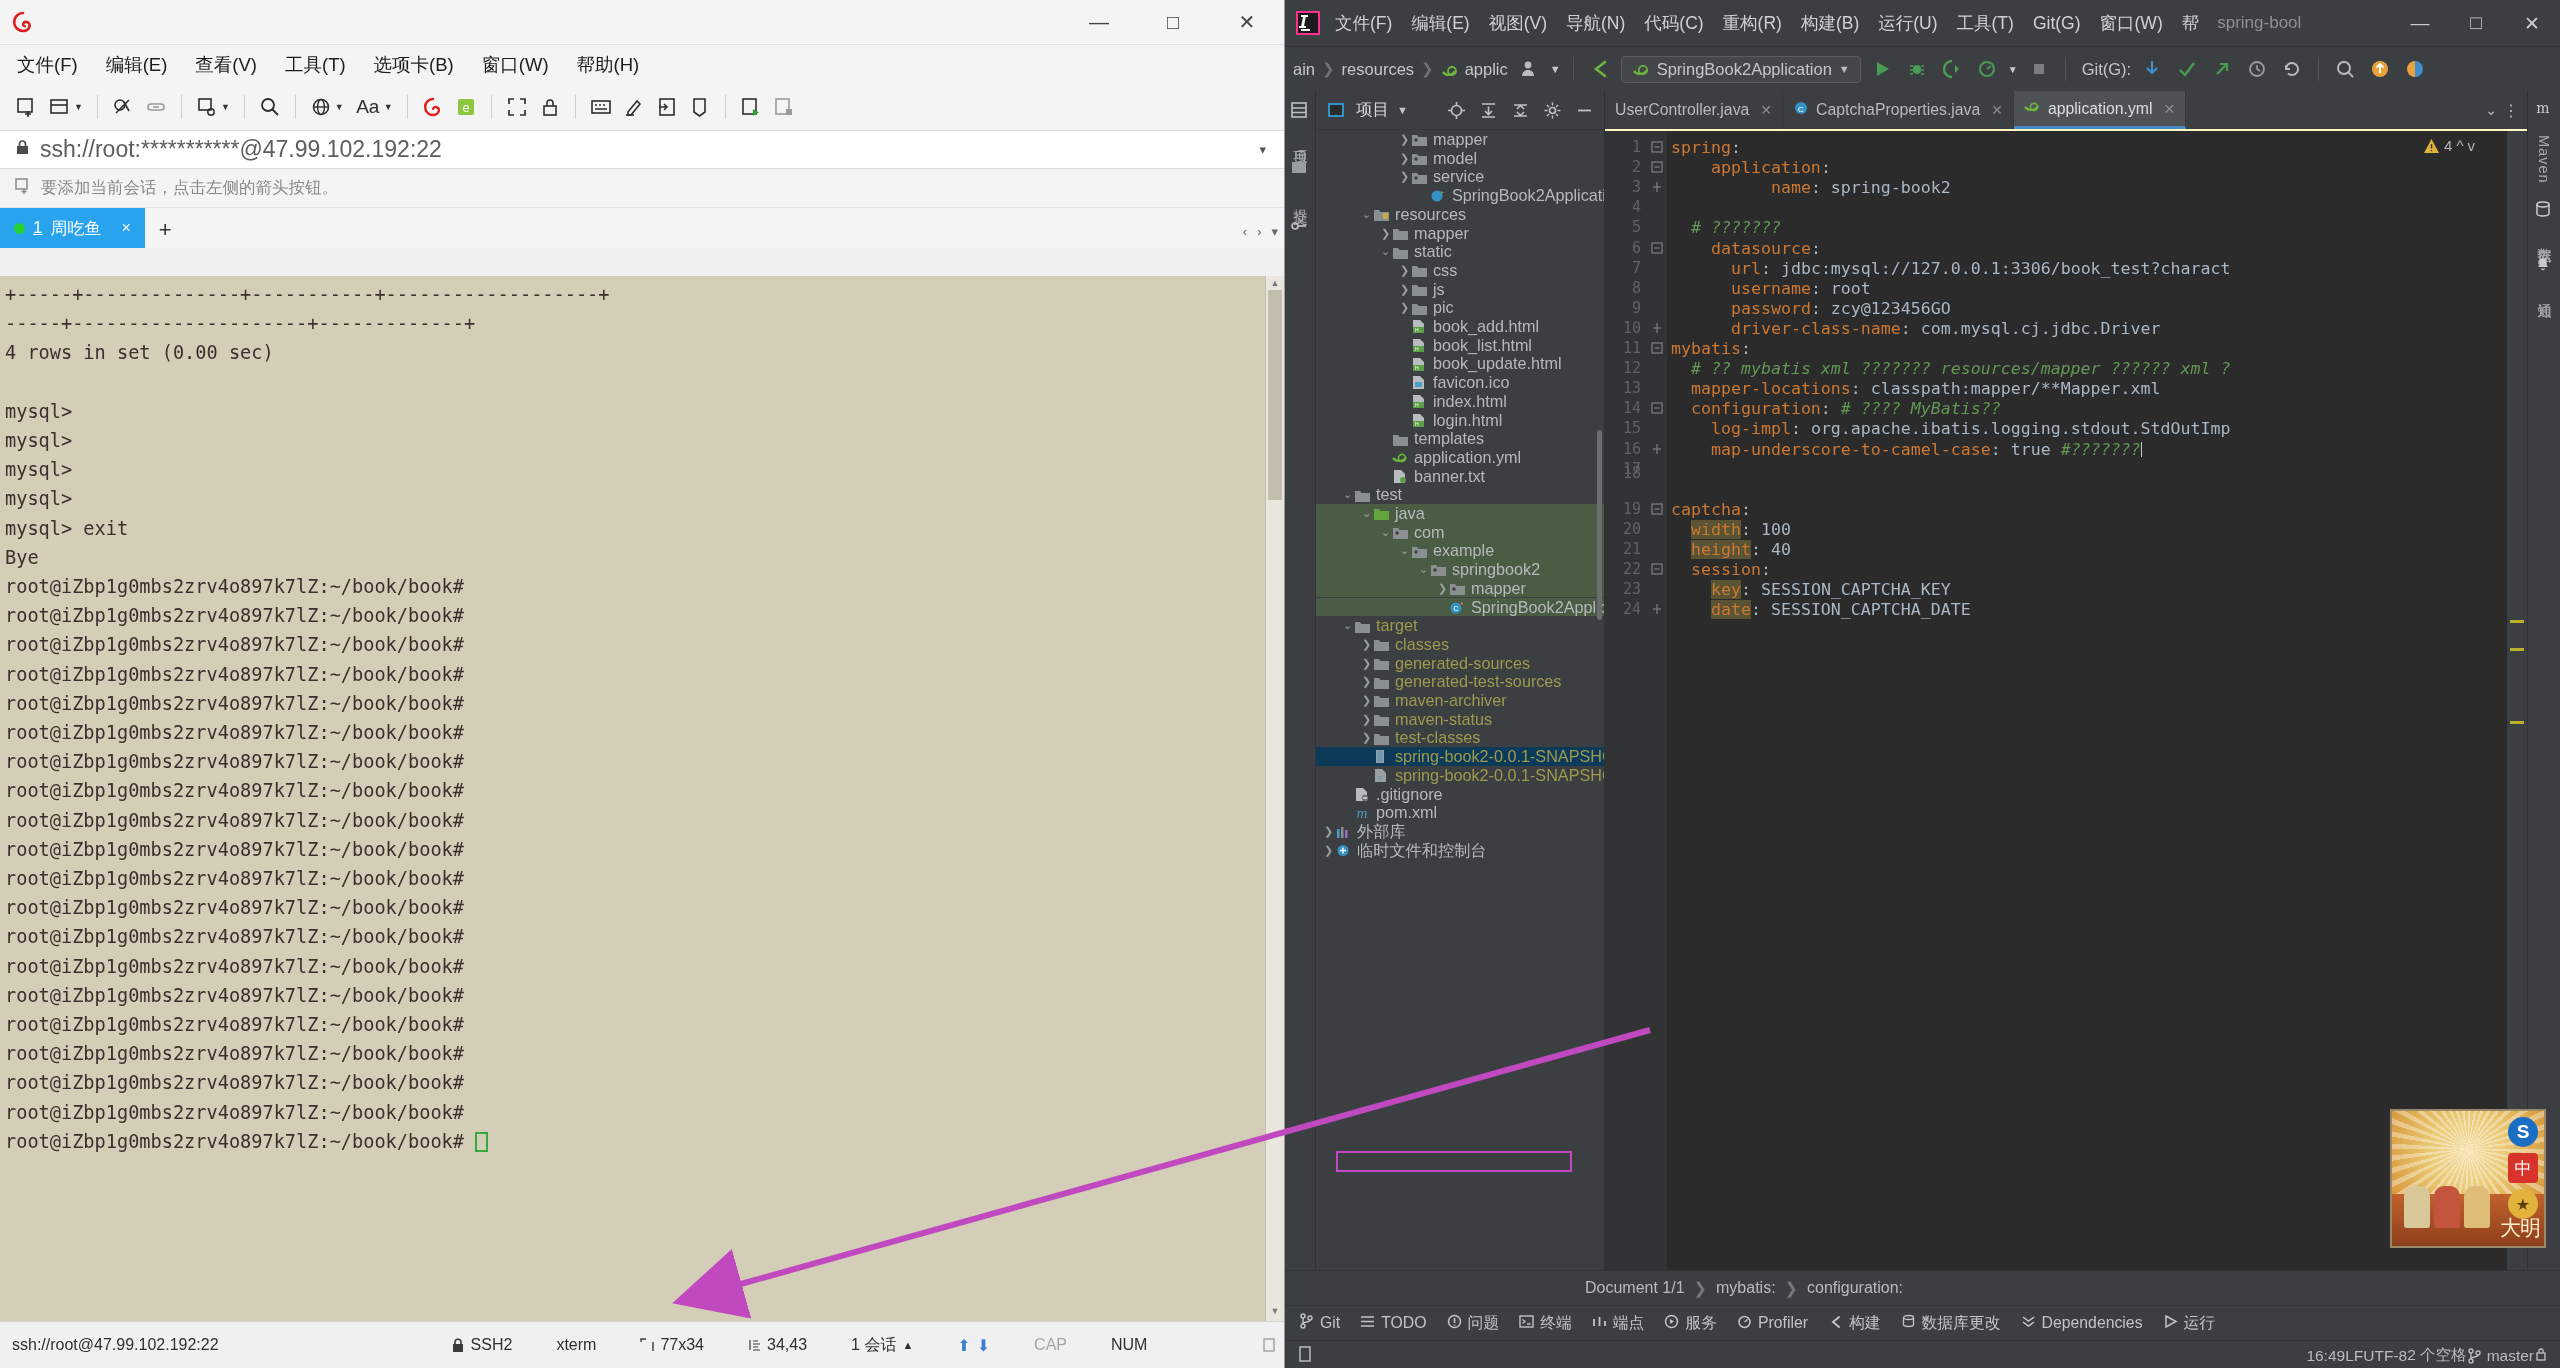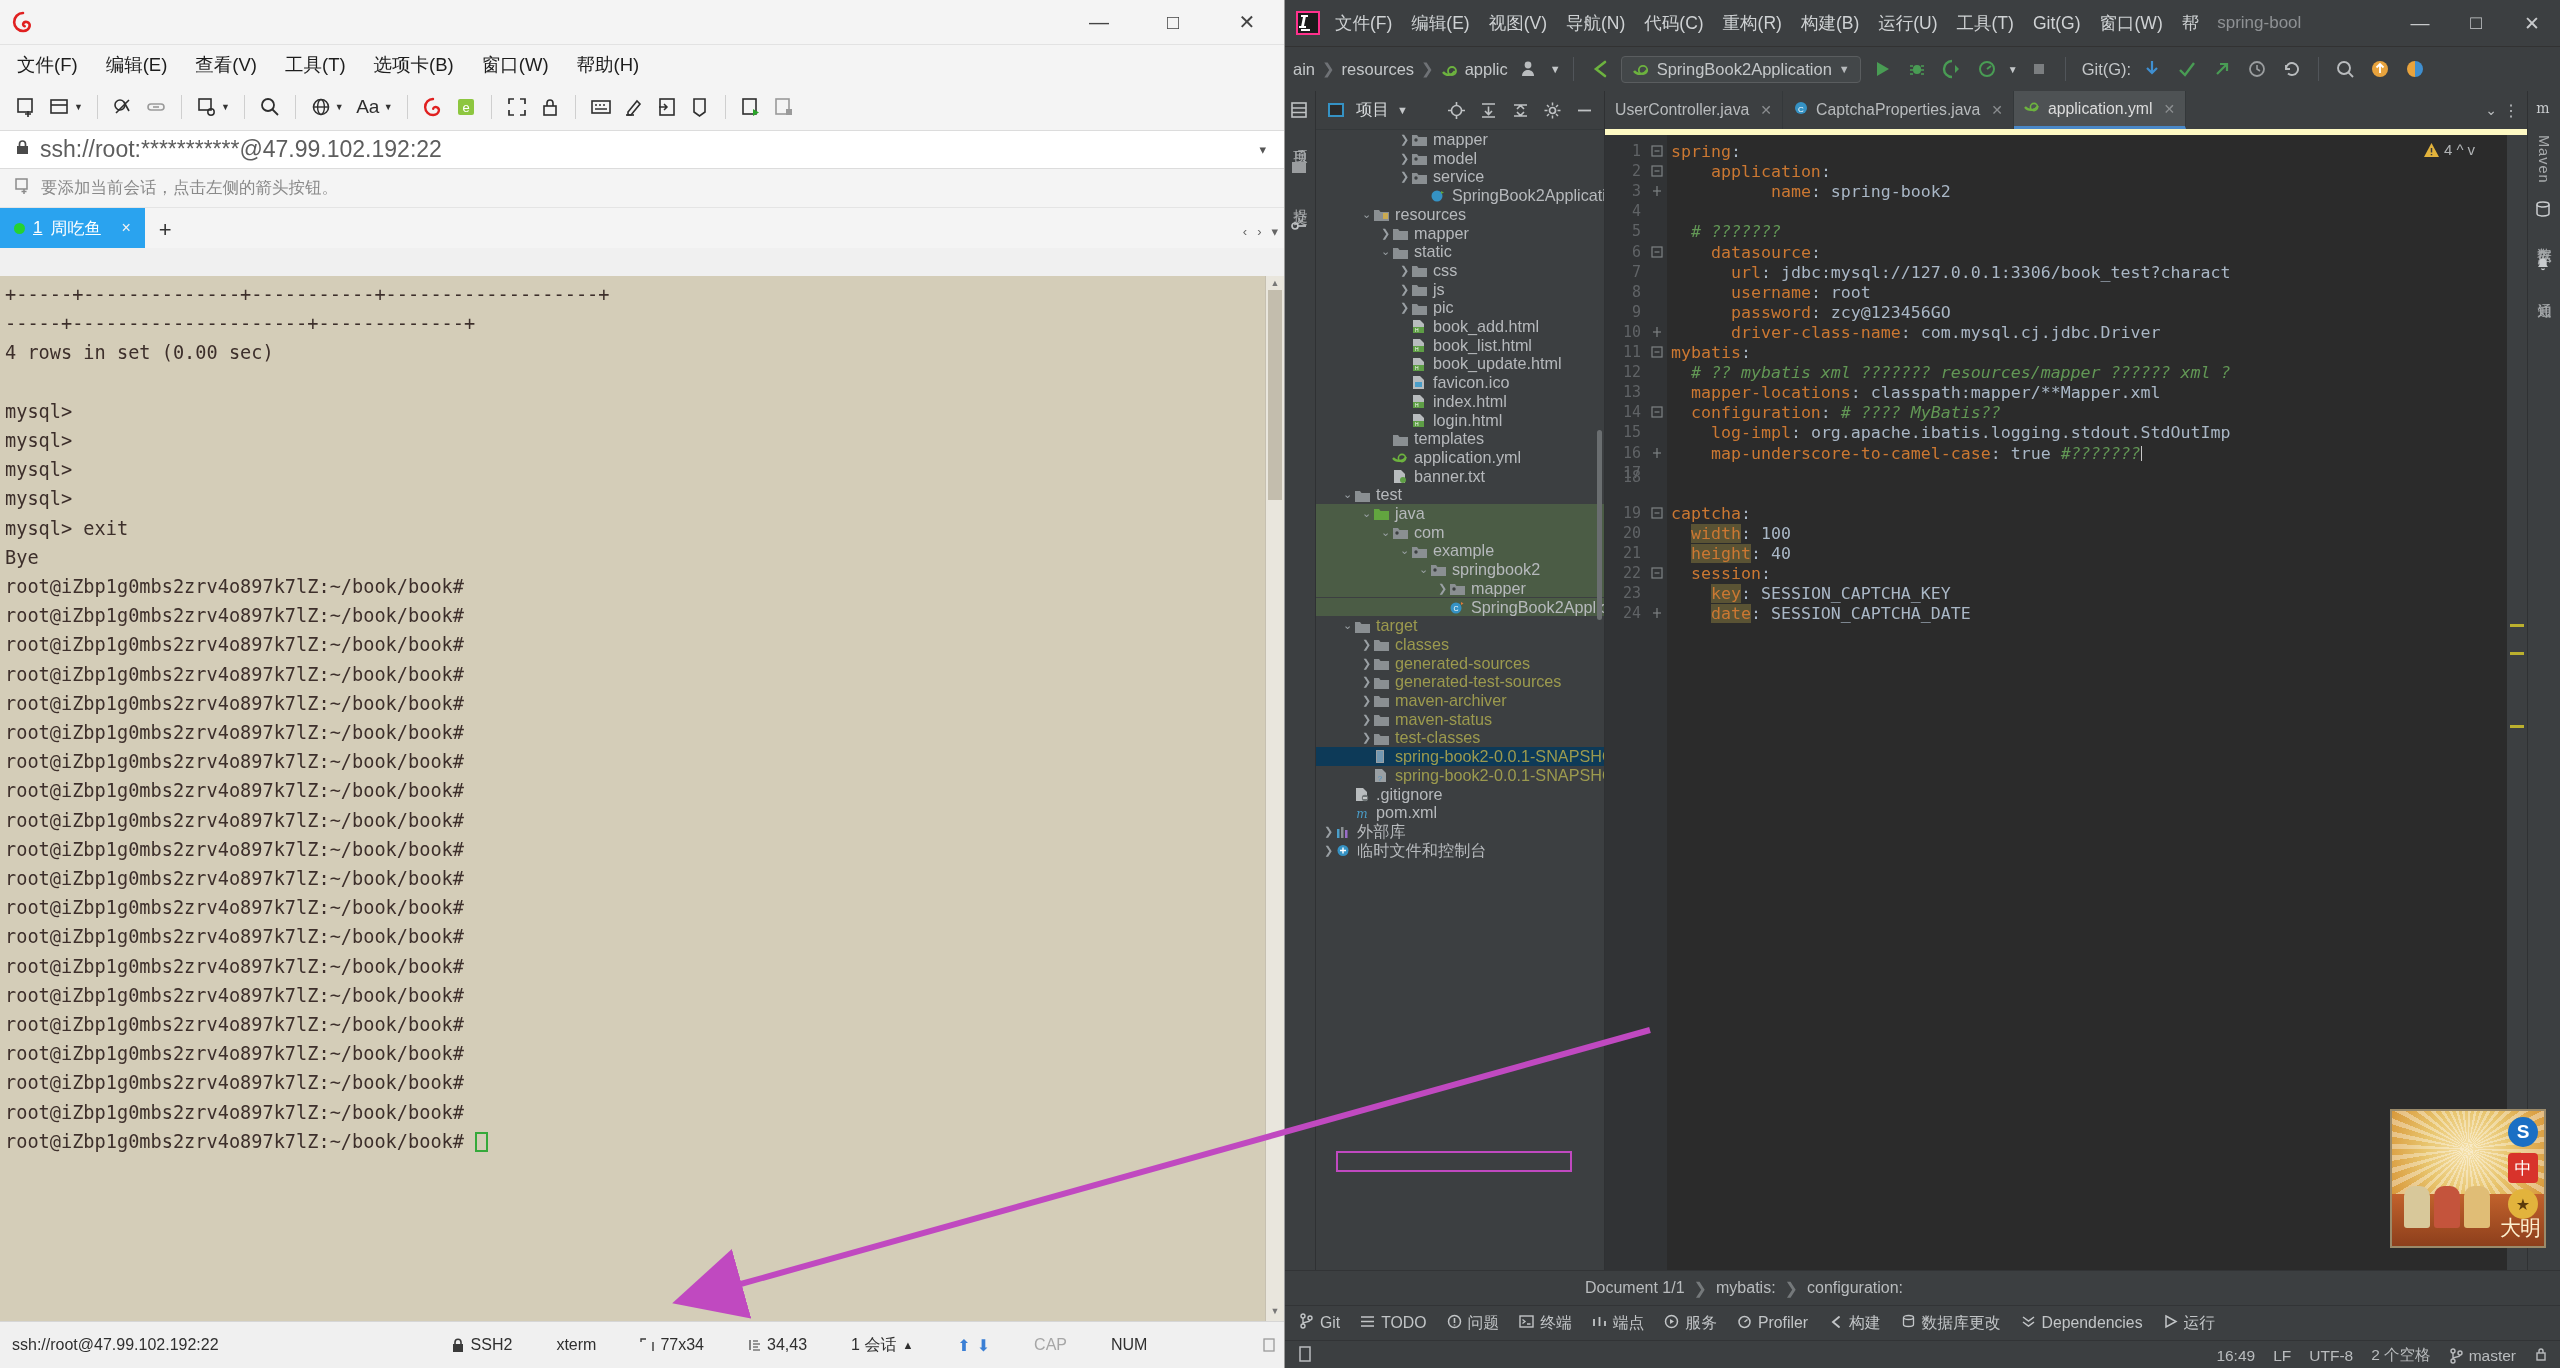--- a/index.html
+++ b/index.html
@@ -115,21 +115,21 @@
   .tlabel.yellowish{color:#9c9a4e;}
   .trow.sel-blue{background:#0d3a58;}
   .trow.sel-green{background:#4b5c45;}
   .jar-hilite{position:absolute;left:20px;top:1021px;width:236px;height:21px;
               border:2px solid #c049c0;box-sizing:border-box;pointer-events:none;}
   .projscroll{position:absolute;right:2px;top:300px;width:5px;height:190px;background:#6a6e70;
               border-radius:3px;}
 
   .editorcol{flex:1;display:flex;flex-direction:column;min-width:0;}
   .edtabs{height:38px;display:flex;align-items:stretch;background:#3c3f41;
-          border-bottom:6px solid #fef9c3;}
+          border-bottom:2px solid #fef9c3;}
   .edtab{display:flex;align-items:center;gap:7px;padding:0 10px;font-size:15.8px;color:#b8bbbd;
          border-right:1px solid #34383a;white-space:nowrap;}
   .edtab.active{background:#4e5254;border-bottom:3px solid #4a88c7;color:#ddd;}
   .edtab .xc{color:#8b8e90;font-size:14px;margin-left:4px;}
   .edtabs-right{margin-left:auto;display:flex;align-items:center;gap:6px;padding:0 8px;}
 
   .edarea{flex:1;position:relative;background:#2b2b2b;overflow:hidden;}
   .gutter{position:absolute;left:0;top:0;bottom:0;width:62px;background:#313335;}
   .gline{position:absolute;right:26px;font-family:"DejaVu Sans Mono","Liberation Mono",monospace;
          font-size:15px;color:#606366;text-align:right;}
@@ -149,21 +149,21 @@
   .idea-bottom{position:absolute;left:0;right:0;bottom:0;height:98px;background:#3c3f41;}
   .docbar{height:34px;display:flex;align-items:center;border-top:1px solid #323436;
           border-bottom:1px solid #323436;font-size:16px;color:#b9bcbe;}
   .docbar .dpad{padding-left:300px;display:flex;align-items:center;gap:9px;}
   .docbar .dsep{color:#75797b;}
   .toolwin{height:34px;display:flex;align-items:center;gap:20px;padding-left:14px;
            font-size:15.8px;color:#c2c5c7;border-bottom:1px solid #323436;}
   .toolwin .tw{display:flex;align-items:center;gap:6px;white-space:nowrap;}
   .statusline{height:29px;display:flex;align-items:center;padding-left:12px;font-size:15.5px;
               color:#b9bcbe;}
-  .statusline .right{margin-left:auto;display:flex;align-items:center;gap:18px;padding-right:12px;}
+  .statusline .right{margin-left:auto;display:flex;align-items:center;padding-right:12px;}
 
   .deco-img{position:absolute;right:14px;bottom:120px;width:152px;height:135px;
             border:2px solid #9a8a6a;overflow:hidden;}
   .deco-bg{position:absolute;inset:0;background:
       radial-gradient(circle at 50% 30%, #f6e3b0 0%, #e8c56e 35%, #d99a3d 70%, #b9722a 100%);}
   .deco-rays{position:absolute;inset:0;background:repeating-conic-gradient(from 0deg at 50% 28%,
       rgba(255,255,255,.35) 0deg 4deg, rgba(255,255,255,0) 4deg 9deg);}
   .deco-bottom{position:absolute;left:0;right:0;bottom:0;height:52px;
       background:linear-gradient(#c2622c,#8d3f1c);}
   .deco-fig{position:absolute;bottom:18px;width:26px;height:42px;border-radius:10px 10px 3px 3px;}

